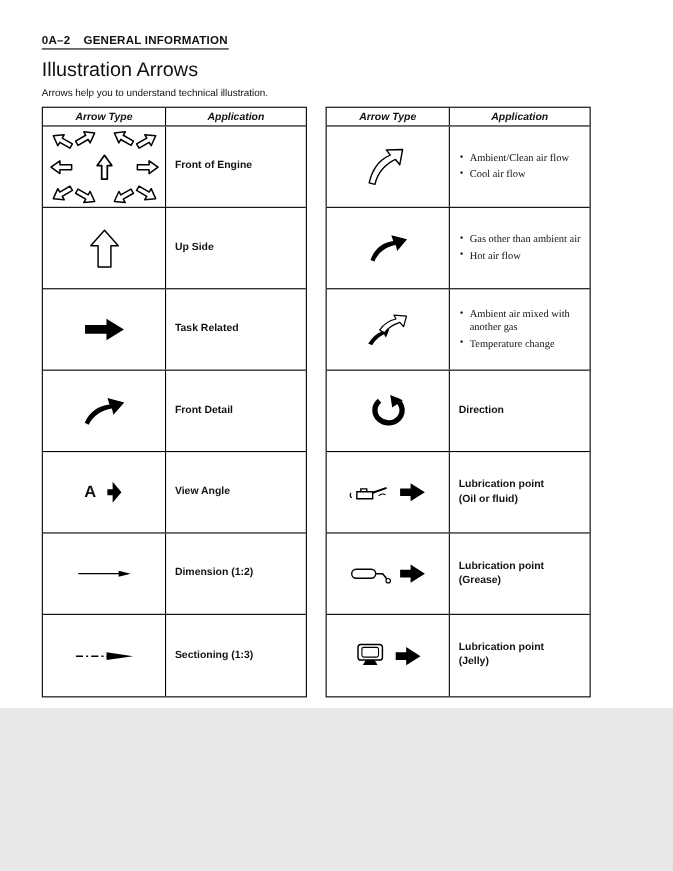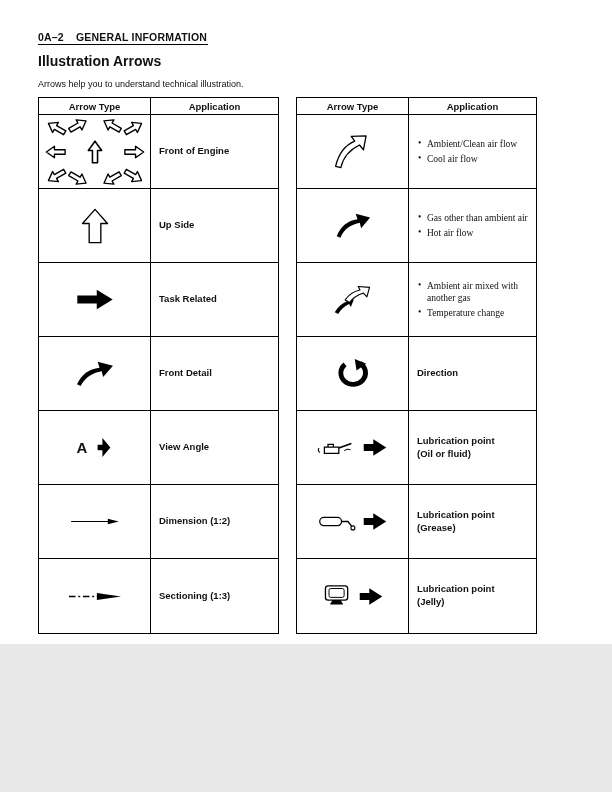--- a/index.html
+++ b/index.html
@@ -5,27 +5,27 @@
   * { margin:0; padding:0; box-sizing:border-box; }
   html,body { background:#e8e8e8; }
   body { font-family:"Liberation Sans","DejaVu Sans",sans-serif; color:#111; }
   .page {
     position:relative; width:612px; height:644px; background:#fff; overflow:hidden;
     margin:0; box-shadow:0 0 4px rgba(0,0,0,.2);
   }
   .runhead { position:absolute; left:38px; top:31px; font-size:10.5px; font-weight:bold; letter-spacing:.2px; white-space:nowrap; }
   .runhead .code { margin-right:12px; }
   .runhead-rule { position:absolute; left:38px; top:44px; width:170px; border-top:1.6px solid #000; }
-  .doc-title { position:absolute; left:38px; top:53px; font-size:14px; font-weight:bold; }
+  .doc-title { position:absolute; left:38px; top:53px; font-size:18px; font-weight:normal; }
   .doc-subtitle { position:absolute; left:38px; top:79px; font-size:9px; }
 
   .tbl { position:absolute; top:97px; width:241px; border:1.4px solid #000; background:#fff; }
   .tbl.left  { left:38px; }
   .tbl.right { left:296px; }
-  .tbl-head { display:flex; height:17px; border-bottom:1.2px solid #000; }
+  .tbl-head { display:flex; height:17px; border-bottom:1.2px solid #000;font-style:italic; }
   .th { font-size:9.5px; font-weight:bold; display:flex; align-items:center; justify-content:center; }
   .th.c1 { width:112px; border-right:1.2px solid #000; }
   .th.c2 { flex:1; }
   .row { display:flex; height:74px; border-bottom:1.2px solid #000; }
   .row:last-child { border-bottom:none; }
   .cell-icon { width:112px; border-right:1.2px solid #000; display:flex; align-items:center; justify-content:center; gap:5px; }
   .cell-app { flex:1; display:flex; flex-direction:column; justify-content:center; padding:4px 5px 4px 8px; font-size:9.5px; line-height:1.35; }
   .app-text { white-space:pre-line;font-weight:bold; }
   ul.bul { list-style:none;font-family:Liberation Serif, serif; }
   ul.bul li { position:relative; padding-left:10px; line-height:1.3; margin:2px 0; }

